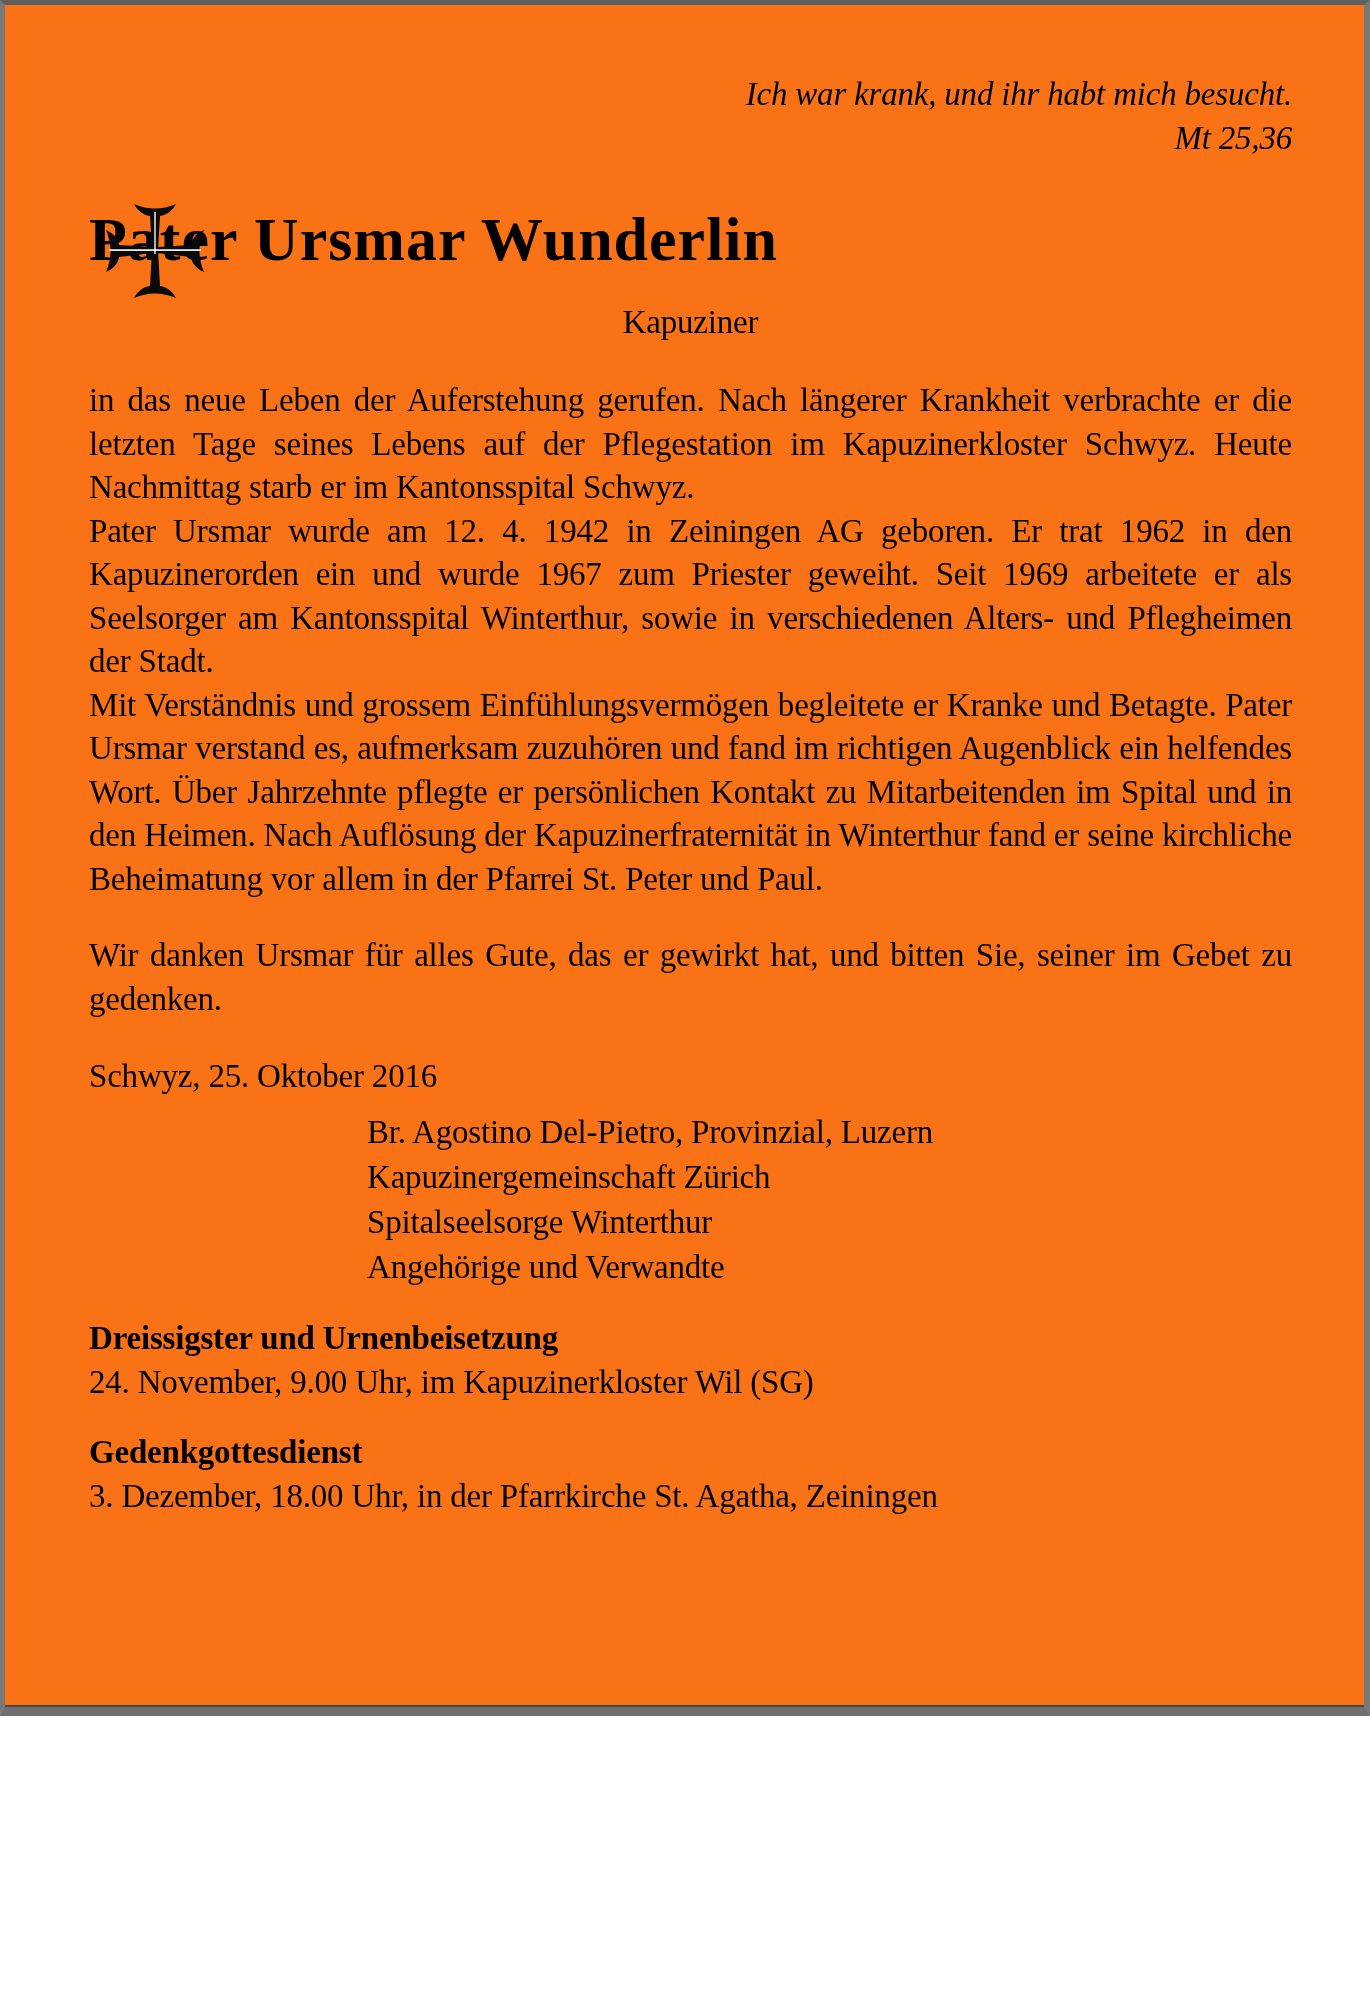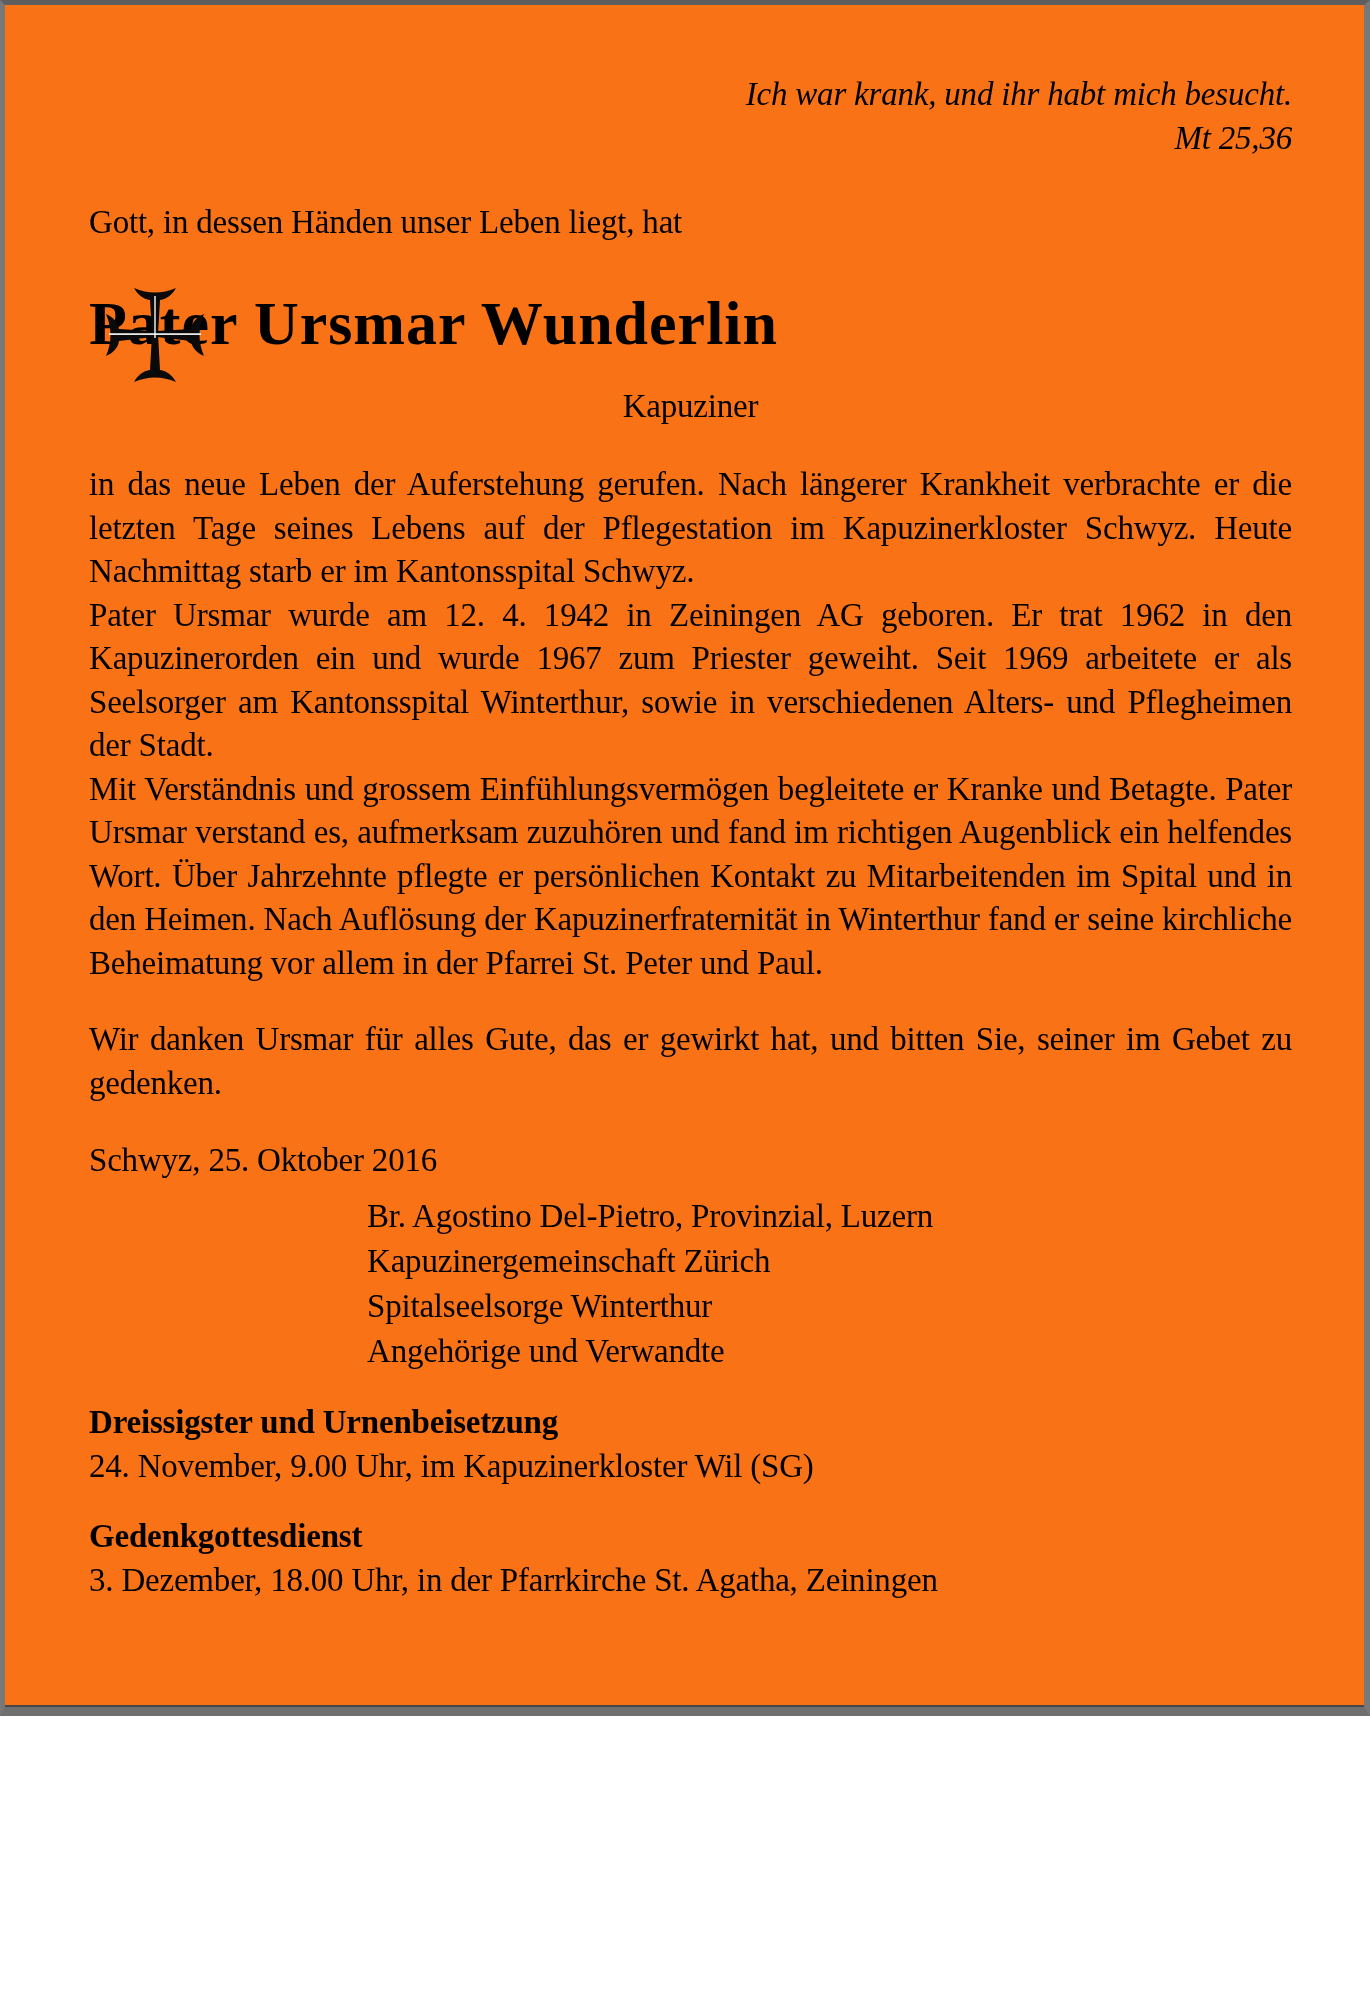--- a/index.html
+++ b/index.html
@@ -101,21 +101,20 @@
 <body>
 
 <div class="page">
   <div class="content">
 
     <div class="quote-block">
       <div>Ich war krank, und ihr habt mich besucht.</div>
       <div>Mt 25,36</div>
     </div>
 
-    <div class="intro-line">Gott, in dessen Händen unser Leben liegt, hat</div>
 
     <div class="header-block">
       <span class="cross-wrap">
         <svg viewBox="0 0 120 108" width="120" height="108" xmlns="http://www.w3.org/2000/svg">
           <g fill="#0a0a0a">
             <path d="M59 52 L57 18 C50 17 45 13 41 6 C55 12 69 12 83 6 C79 13 74 17 67 18 L65 52 Z"></path>
             <path d="M59 52 L57 88 C50 89 45 93 41 100 C55 94 69 94 83 100 C79 93 74 89 67 88 L65 52 Z"></path>
             <path d="M60 49 L26 47 C25 40 20 35 13 32 C19 46 19 60 13 74 C20 71 25 66 26 59 L60 55 Z"></path>
             <path d="M64 49 L98 47 C99 40 104 35 111 32 C105 46 105 60 111 74 C104 71 99 66 98 59 L64 55 Z"></path>
           </g>

